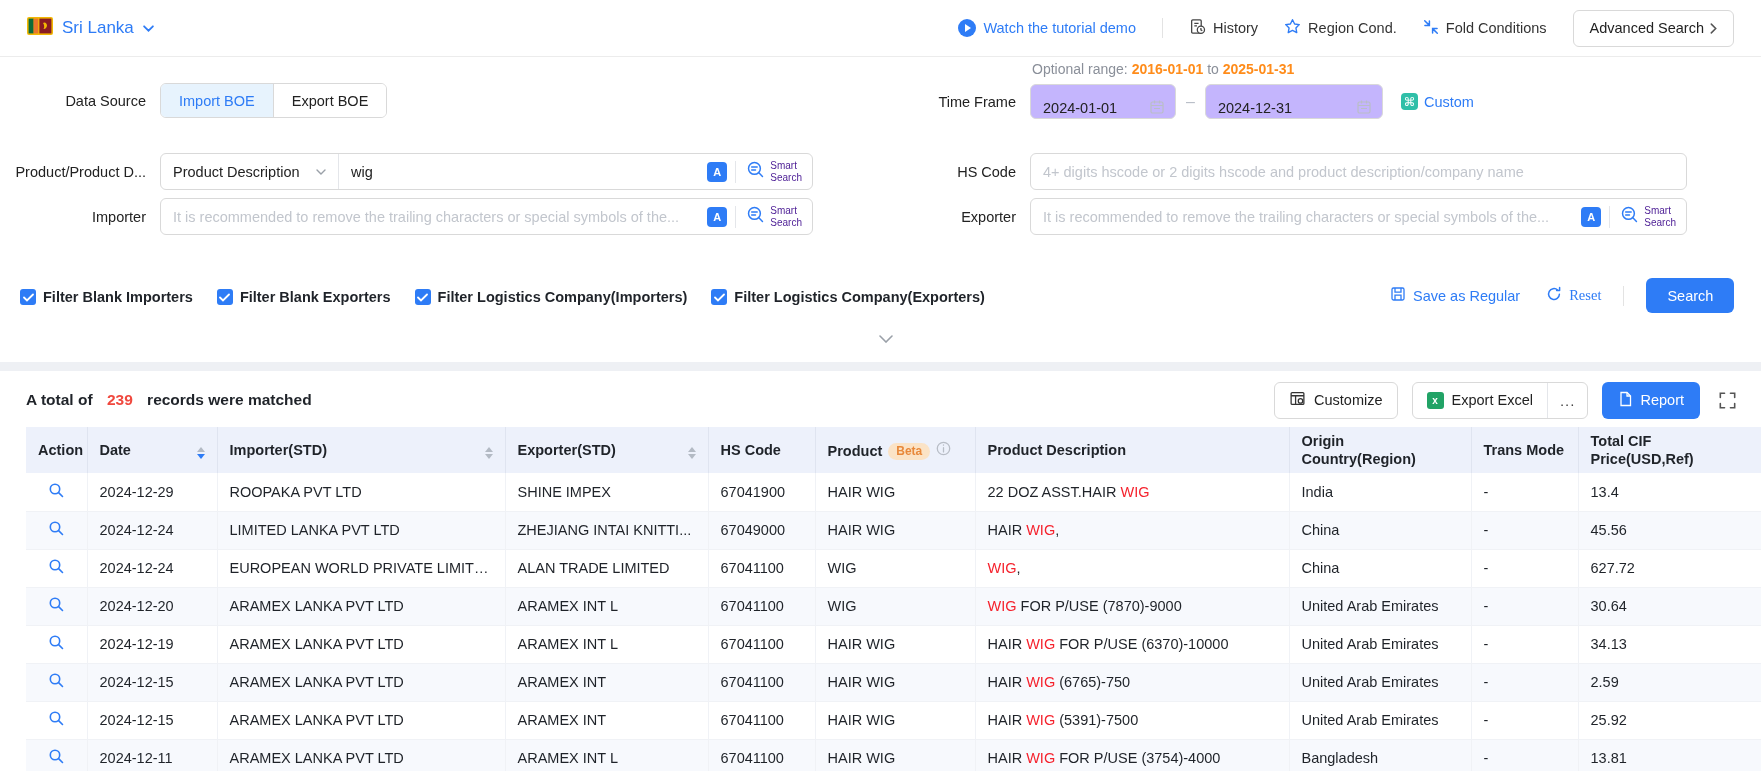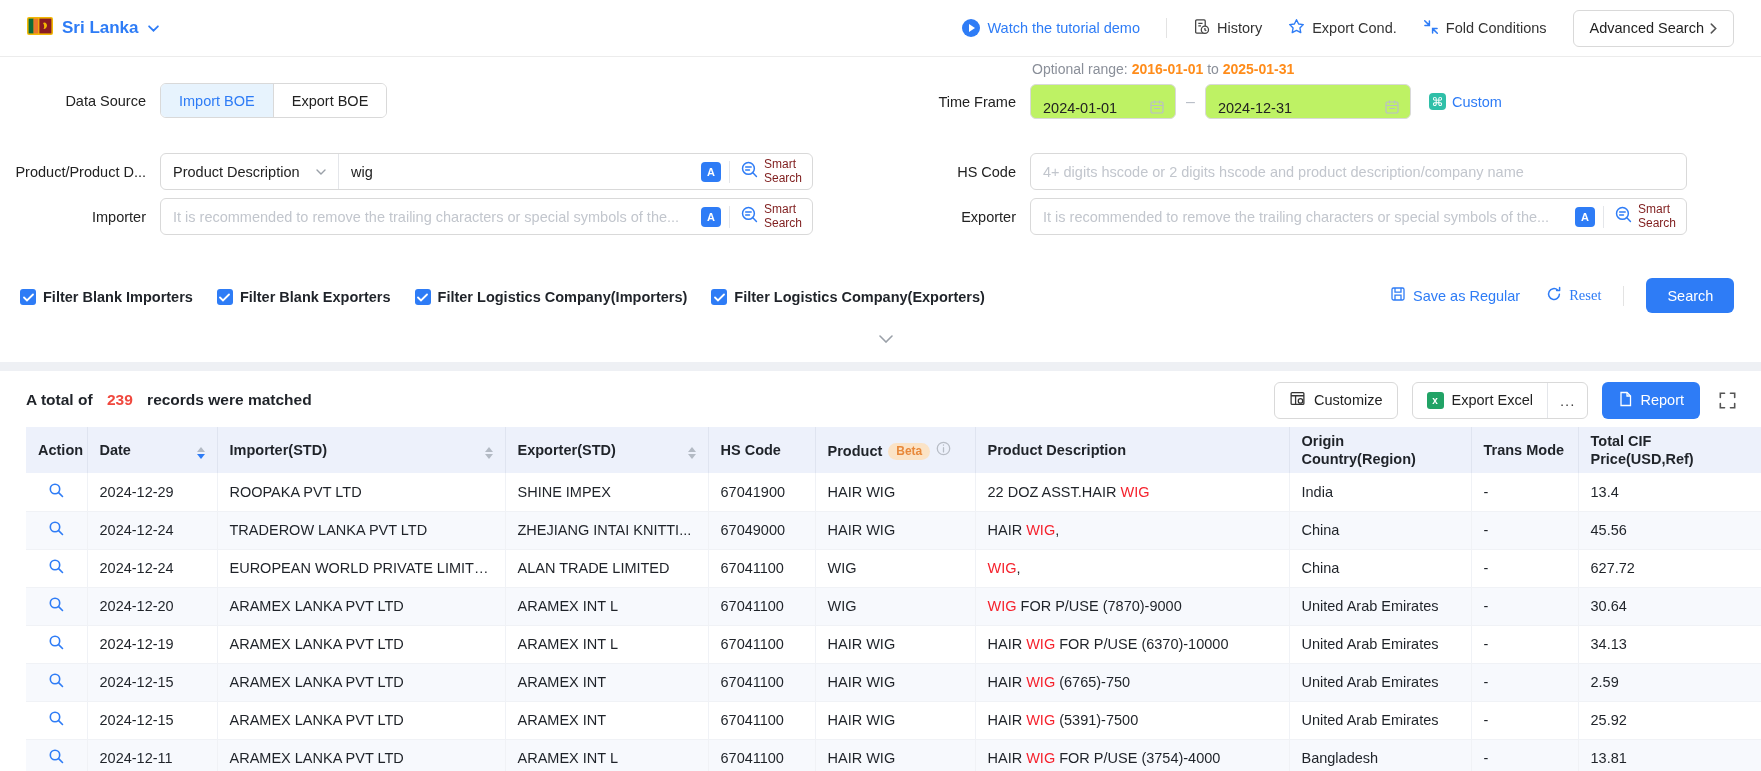--- a/index.html
+++ b/index.html
@@ -3,21 +3,21 @@
 <meta charset="utf-8">
 <style>
   * { margin:0; padding:0; box-sizing:border-box; }
   body { font-family:"Liberation Sans", sans-serif; background:#eef0f4; }
   .page { position:relative; width:1761px; height:771px; overflow:hidden; background:#eef0f4; }
 
   
   .topbar { position:absolute; top:0; left:0; width:1761px; height:57px; background:#fff;
             border-bottom:1px solid #ececec; display:flex; align-items:center; padding:0 27px; }
   .country { display:flex; align-items:center; gap:9px; cursor:pointer; }
-  .country .name { color:#2e7cf6; font-size:17px; font-weight:bold; }
+  .country .name { color:#2e7cf6; font-size:17px; font-weight:normal; }
   .country .chev { color:#2e7cf6; display:flex; }
   .topbar-right { margin-left:auto; display:flex; align-items:center; gap:26px; }
   .tb-link { display:flex; align-items:center; gap:7px; font-size:14.5px; color:#333; cursor:pointer; }
   .tb-link.blue { color:#2e7cf6; }
   .vdiv { width:1px; height:20px; background:#e3e3e3; }
   .play-circle { width:18px; height:18px; border-radius:50%; background:#2e7cf6; display:flex; align-items:center; justify-content:center; }
   .play-circle:before { content:""; display:block; width:0; height:0; border-left:6px solid #fff; border-top:4px solid transparent; border-bottom:4px solid transparent; margin-left:2px; }
   .adv-btn { border:1px solid #d9d9d9; border-radius:6px; height:37px; padding:0 16px; background:#fff;
              display:flex; align-items:center; gap:6px; font-size:14.5px; color:#222; cursor:pointer; }
 
@@ -29,41 +29,41 @@
 
   .seg { display:flex; border:1px solid #d9d9d9; border-radius:6px; overflow:hidden; height:35px; }
   .seg-btn { padding:0 18px; display:flex; align-items:center; font-size:14.5px; background:#fff; color:#222; cursor:pointer; }
   .seg-btn.active { background:#e7f3fd; color:#2e7cf6; }
   .seg-btn + .seg-btn { border-left:1px solid #d9d9d9; }
 
   .opt-range { position:absolute; top:4px; left:1032px; font-size:14px; color:#8a8f99; }
   .opt-range b { color:#ff8c1a; font-weight:bold; }
 
   .date-box { display:flex; align-items:center; justify-content:space-between; border:1px solid #d9d9d9; border-radius:6px;
-              height:35px; padding:13px 10px 0 12px; font-size:14.5px; color:#222; background:#bef264; }
+              height:35px; padding:13px 10px 0 12px; font-size:14.5px; color:#222; background:#c4b5fd; }
   .dash { color:#b9bec7; margin:0 10px; }
   .custom-link { display:flex; align-items:center; gap:6px; color:#2e7cf6; font-size:14.5px; margin-left:18px; cursor:pointer; }
   .cmd-badge { width:17px; height:17px; border-radius:4px; background:#2fbfa8; color:#fff; font-size:12px;
                display:flex; align-items:center; justify-content:center; }
 
   .ctrl-group { display:flex; align-items:center; border:1px solid #d9d9d9; border-radius:6px; background:#fff; height:37px; }
   .ctrl-select { display:flex; align-items:center; justify-content:space-between; padding:0 12px; height:100%;
                  border-right:1px solid #e4e6ea; font-size:14.5px; color:#222; cursor:pointer; }
   .ctrl-select .chev { color:#9aa0a8; display:flex; margin-left:10px; }
   .ctrl-input { border:none; outline:none; flex:1; height:100%; padding:0 10px 0 12px; font-size:14.5px;
                 font-family:"Liberation Sans", sans-serif; color:#222; background:transparent; min-width:0; }
   .ctrl-input::placeholder { color:#c2c6cd; }
   .plain-input { border:1px solid #d9d9d9; border-radius:6px; height:37px; padding:0 12px; font-size:14.5px;
                  font-family:"Liberation Sans", sans-serif; color:#222; }
   .plain-input::placeholder { color:#c2c6cd; }
   .trans-badge { flex:none; width:20px; height:20px; border-radius:4px; background:#2e7cf6; color:#fff; font-size:11px;
                  font-weight:bold; display:flex; align-items:center; justify-content:center; margin-right:8px; cursor:pointer; }
   .group-div { width:1px; height:22px; background:#e4e6ea; }
   .smart-btn { display:flex; align-items:center; gap:5px; padding:0 10px; height:100%; cursor:pointer; }
-  .smart-btn .txt { font-size:12px; color:#7f1d1d; line-height:1.15; }
+  .smart-btn .txt { font-size:10px; color:#4c1d95; line-height:1.15; }
   .end-chev { color:#c2c6cd; margin-right:12px; display:flex; }
 
   .cb-row { position:absolute; top:232px; left:20px; display:flex; align-items:center; gap:24px; }
   .cb-item { display:flex; align-items:center; gap:7px; cursor:pointer;text-align:center; }
   .cb-box { width:16px; height:16px; border-radius:3px; background:#2e7cf6; display:flex; align-items:center; justify-content:center; }
   .cb-label { font-size:14.5px; color:#1f2329; font-weight:bold; }
 
   .act-row { position:absolute; top:221px; left:1390px; display:flex; align-items:center; height:35px; }
   .act-link { display:flex; align-items:center; gap:7px; color:#2e7cf6; font-size:14.5px; cursor:pointer; }
   .search-btn { width:88px; height:35px; background:#2e7cf6; border:none; border-radius:6px; color:#fff;
@@ -150,21 +150,21 @@
             </svg>
         </span>
         <span>History</span>
       </div>
       <div class="tb-link">
         <span>
           <svg width="17" height="17" viewBox="0 0 16 16" fill="none" stroke="#2e7cf6" stroke-width="1.3" stroke-linejoin="round">
               <path d="M8 1.6l2 4 4.4.6-3.2 3.1.8 4.4L8 11.6l-4 2.1.8-4.4-3.2-3.1 4.4-.6z"></path>
             </svg>
         </span>
-        <span>Export Cond.</span>
+        <span>Region Cond.</span>
       </div>
       <div class="tb-link">
         <span>
           <svg width="16" height="16" viewBox="0 0 15 15" stroke="#2e7cf6" stroke-width="1.4" fill="none" stroke-linecap="round">
               <path d="M6 1.8v4.2H1.8M6 6L1.6 1.6M9 13.2V9h4.2M9 9l4.4 4.4"></path>
             </svg>
         </span>
         <span>Fold Conditions</span>
       </div>
       <button class="adv-btn">
@@ -198,21 +198,21 @@
       <div class="date-box" style="width:146px;">
         <span>2024-01-01</span>
         <span>
           <svg width="16" height="16" viewBox="0 0 16 16" fill="none" stroke="#b9bec7" stroke-width="1.2">
               <rect x="2" y="3" width="12" height="11" rx="1.5"></rect>
               <path d="M2 6.5h12M5.5 1.6v2.8M10.5 1.6v2.8M5 9.5h6"></path>
             </svg>
         </span>
       </div>
       <span class="dash">–</span>
-      <div class="date-box" style="width:206px;">
+      <div class="date-box" style="width:178px;">
         <span>2024-12-31</span>
         <span>
           <svg width="16" height="16" viewBox="0 0 16 16" fill="none" stroke="#b9bec7" stroke-width="1.2">
               <rect x="2" y="3" width="12" height="11" rx="1.5"></rect>
               <path d="M2 6.5h12M5.5 1.6v2.8M10.5 1.6v2.8M5 9.5h6"></path>
             </svg>
         </span>
       </div>
       <div class="custom-link">
         <span class="cmd-badge">⌘</span>
@@ -482,21 +482,21 @@
     <td>13.4</td>
   </tr>
           <tr class="alt">
     <td class="c-action">
       <svg width="17" height="17" viewBox="0 0 17 17" fill="none" stroke="#2e7cf6" stroke-width="1.6">
                 <circle cx="7" cy="7" r="4.7"></circle>
                 <path d="M10.6 10.6l3.9 3.9" stroke-linecap="round"></path>
               </svg>
     </td>
     <td>2024-12-24</td>
-    <td class="link">TRADEROW LANKA PVT LTD</td>
+    <td class="link">LIMITED LANKA PVT LTD</td>
     <td class="link">ZHEJIANG INTAI KNITTI...</td>
     <td>67049000</td>
     <td class="link">HAIR WIG</td>
     <td>HAIR <span class="kw">WIG</span>,</td>
     <td>China</td>
     <td class="mut">-</td>
     <td>45.56</td>
   </tr>
           <tr>
     <td class="c-action">

